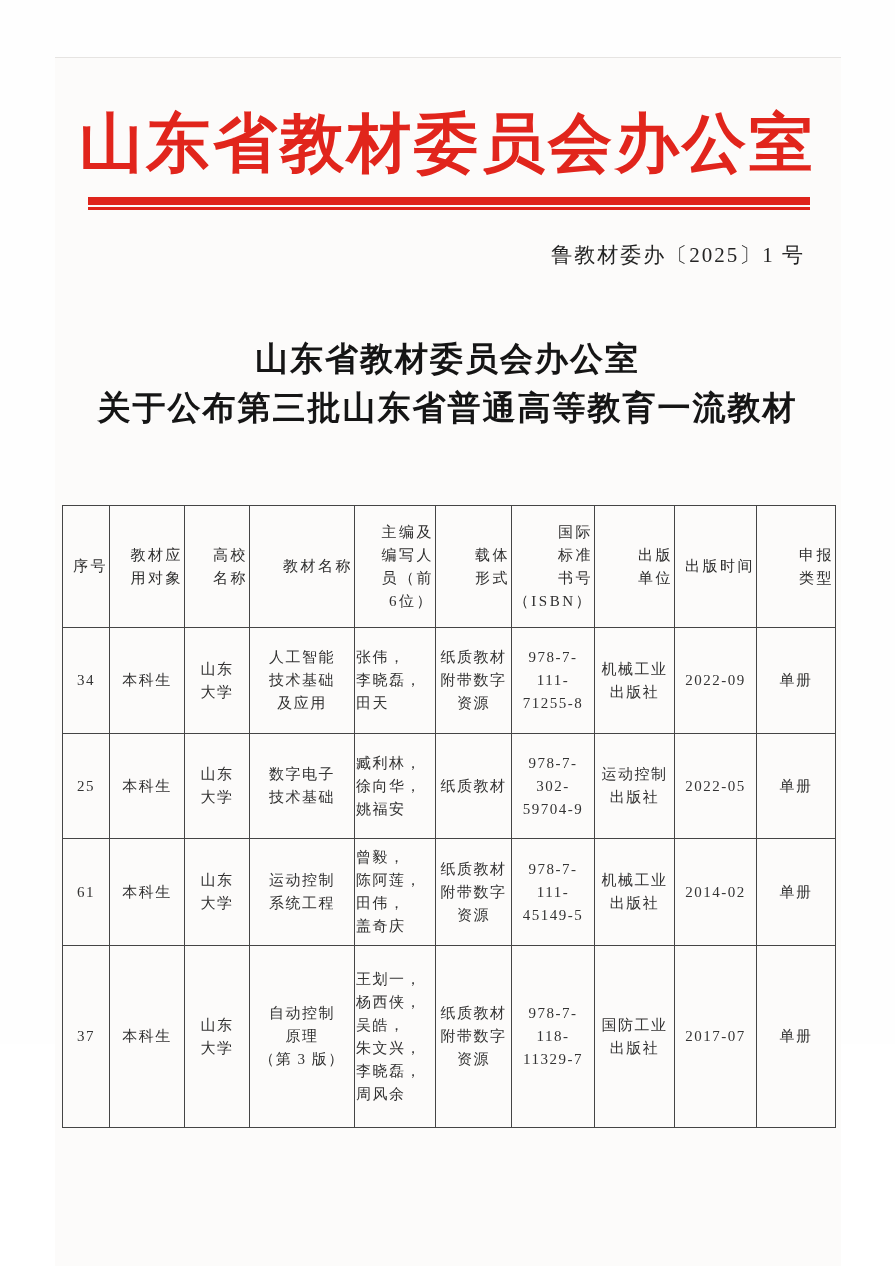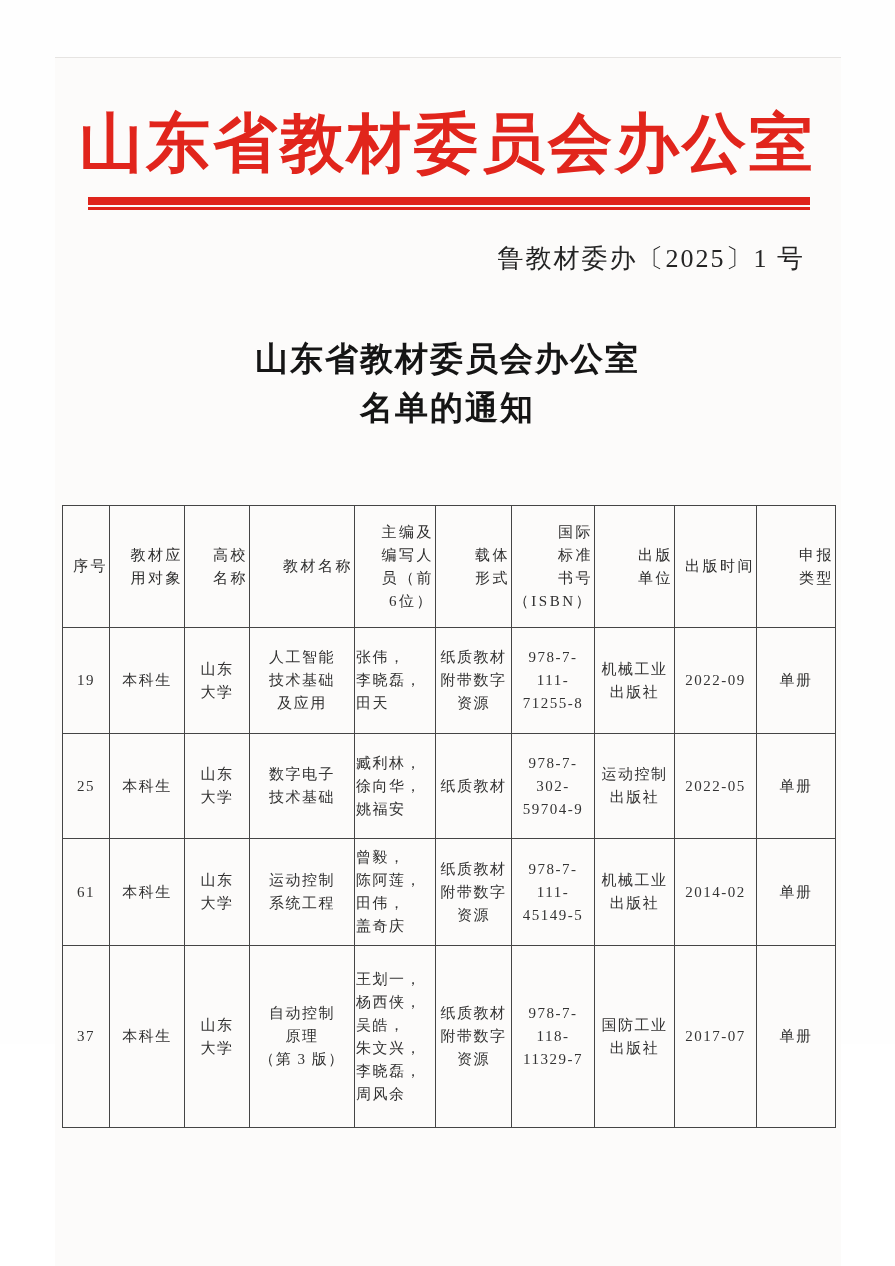--- a/index.html
+++ b/index.html
@@ -17,21 +17,21 @@
                 letter-spacing:3px; color:#e1251c;
                 font-family:"Liberation Serif","DejaVu Serif",serif; }
 
   
   .rule-wrap { position:absolute; left:88px; top:197px; width:722px; }
   .rule-thick { height:8px; background:#df241b; }
   .rule-gap   { height:2px; background:transparent; }
   .rule-thin  { height:3px; background:#df241b; }
 
   
-  .doc-number { position:absolute; top:241px; right:90px; font-size:26px;
+  .doc-number { position:absolute; top:241px; right:90px; font-size:21px;
                 letter-spacing:2px; color:#242424; }
 
   
   .title-block { position:absolute; left:0; top:334px; width:895px;
                  text-align:center; font-weight:bold; color:#151515;
                  font-family:"Liberation Sans","DejaVu Sans",sans-serif; }
   .title-line { font-size:33px; line-height:49px; letter-spacing:2px; }
 
   
   table.doc-table { position:absolute; left:62px; top:505px; width:774px;
@@ -65,21 +65,21 @@
   <div class="rule-wrap">
     <div class="rule-thick"></div>
     <div class="rule-gap"></div>
     <div class="rule-thin"></div>
   </div>
 
   <div class="doc-number">鲁教材委办〔2025〕1 号</div>
 
   <div class="title-block">
     <div class="title-line">山东省教材委员会办公室</div>
-    <div class="title-line">名单的通知</div>
+    <div class="title-line">关于公布第三批山东省普通高等教育一流教材</div>
   </div>
 
   <table class="doc-table">
     <colgroup>
       <col class="c1">
         <col class="c2">
         <col class="c3">
         <col class="c4">
         <col class="c5">
       <col class="c6">
@@ -108,21 +108,21 @@
 （ISBN）</th>
         <th>出版
 单位</th>
         <th>出版时间</th>
         <th>申报
 类型</th>
       </tr>
     </thead>
     <tbody>
         <tr>
-          <td>19</td>
+          <td>34</td>
           <td>本科生</td>
           <td>山东
 大学</td>
           <td>人工智能
 技术基础
 及应用</td>
           <td>张伟，
 李晓磊，
 田天</td>
           <td>纸质教材

